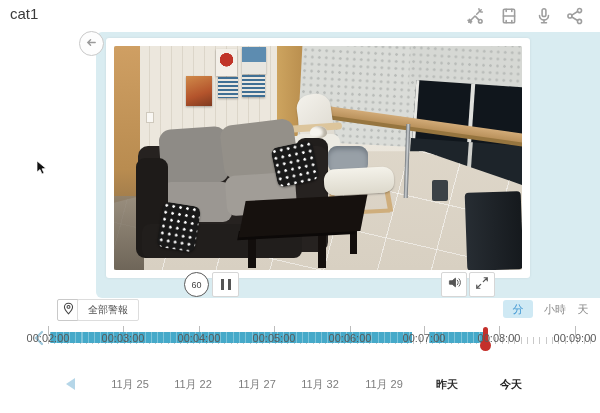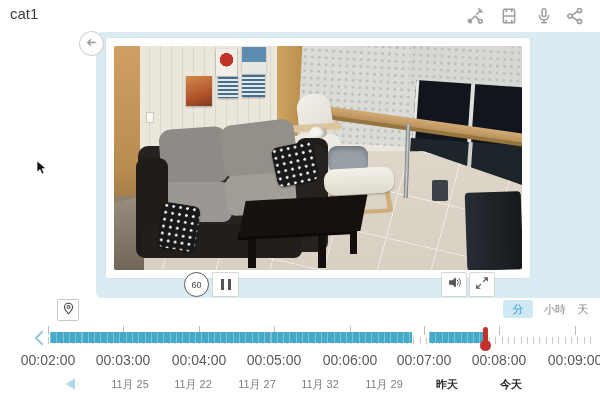--- a/index.html
+++ b/index.html
@@ -117,21 +117,21 @@
   .tl-chevron{left:32px;top:330px;}
   .majortick{top:326px;width:1px;height:9px;background:#bdbdbd;}
   .minorticks{left:48px;top:337px;width:545px;height:7px;
     background:repeating-linear-gradient(90deg,#c9c9c9 0 1px,transparent 1px 6.3px);}
   .seg{top:332px;height:11px;background:
     repeating-linear-gradient(90deg,rgba(255,255,255,.30) 0 1px,transparent 1px 6.3px),#45a9c9;}
   .seg1{left:50px;width:362px;}
   .seg2{left:429px;width:57px;}
   .ph-stem{left:483px;top:327px;width:5px;height:17px;border-radius:3px;background:#c4302b;}
   .ph-ball{left:480px;top:340px;width:11px;height:11px;border-radius:50%;background:#c4302b;}
-  .tl-label{top:352px;font-size:14px;color:#5a5a5a;transform:translateX(-50%);white-space:nowrap;}
+  .tl-label{top:332px;font-size:11px;color:#5a5a5a;transform:translateX(-50%);white-space:nowrap;}
 
   
   .date-chevron{left:66px;top:378px;width:0;height:0;border-top:6px solid transparent;border-bottom:6px solid transparent;
     border-right:9px solid #b5d6e8;}
   .ditem{top:377px;font-size:11px;color:#7d7d7d;transform:translateX(-50%);white-space:nowrap;}
   .ditem.dark{color:#2e2e2e;font-weight:bold;}
   .ditem.today{color:#1f1f1f;font-weight:bold;}
 
   .cursor{left:36px;top:160px;}
 </style>
@@ -261,20 +261,23 @@
   </div>
 
   <div class="abs pinbox">
     <span>
       <svg width="13" height="13" viewBox="0 0 16 16" style="stroke:#444;fill:none;stroke-width:1.3">
           <path d="M8 1.5 C5 1.5 3 3.8 3 6.3 C3 9.5 8 14.5 8 14.5 C8 14.5 13 9.5 13 6.3 C13 3.8 11 1.5 8 1.5 Z"></path>
           <circle cx="8" cy="6" r="1.8"></circle>
         </svg>
     </span>
   </div>
+  <div class="abs alertbtn">
+    <span>全部警報</span>
+  </div>
   <div class="abs tab tab-min">
     <span>分</span>
   </div>
   <div class="abs tab tab-hr">
     <span>小時</span>
   </div>
   <div class="abs tab tab-day">
     <span>天</span>
   </div>
 

